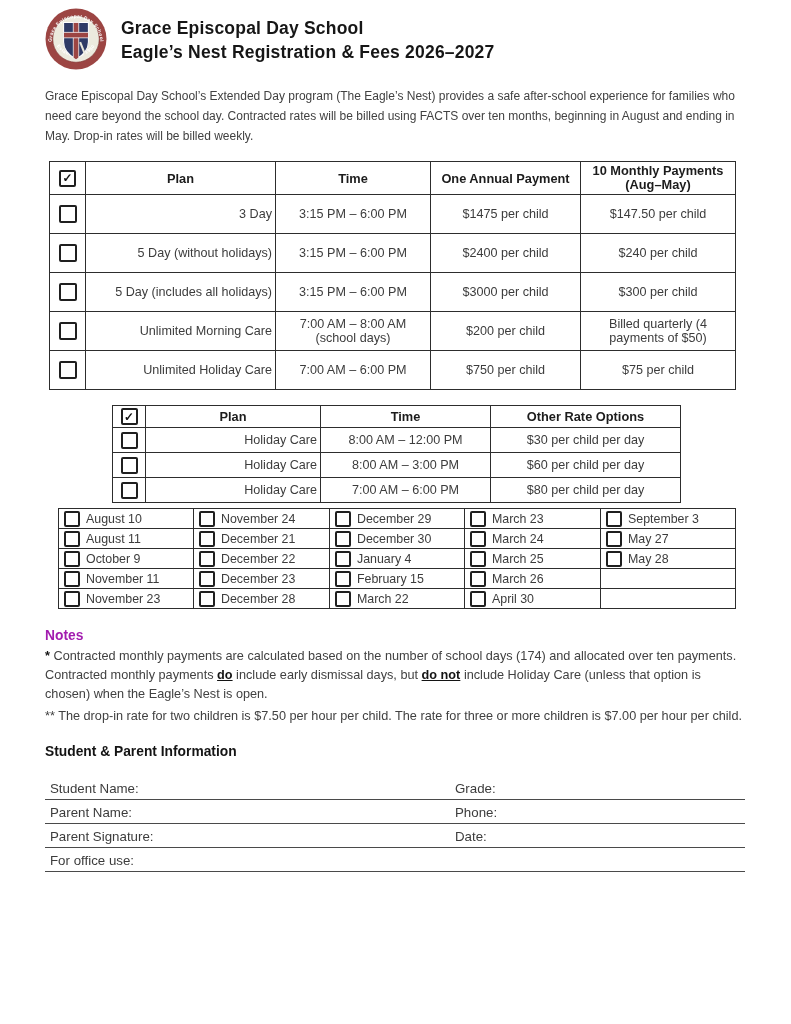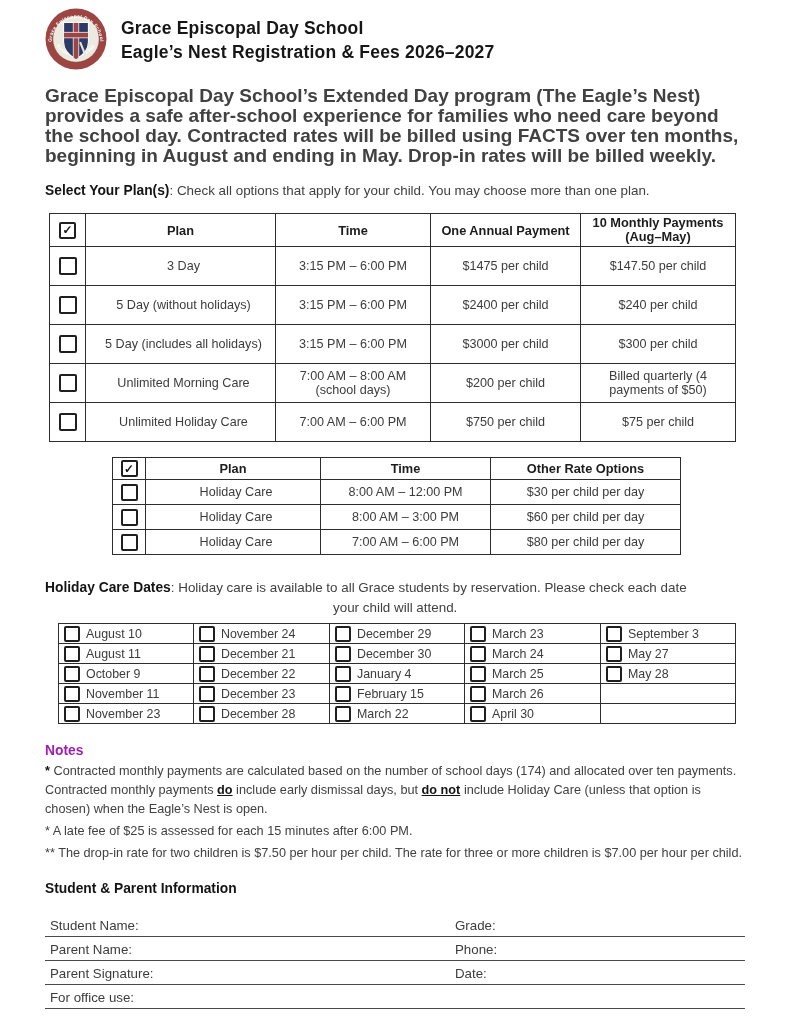--- a/index.html
+++ b/index.html
@@ -4,29 +4,29 @@
 <style>
   html,body{margin:0;padding:0;background:#fff;}
   body{width:791px;height:1024px;font-family:"Liberation Sans",sans-serif;color:#3c3c3c;position:relative;overflow:hidden;}
   .page{padding:8px 45px 0 45px;width:701px;}
   
   .hdr{display:flex;align-items:center;gap:14px;margin-bottom:16px;}
   .logo{width:62px;height:62px;flex:0 0 auto;}
   .titles{padding-top:2px;}
   .t1,.t2{font-weight:700;font-size:17.5px;color:#161616;letter-spacing:.2px;line-height:24px;}
   
-  .intro{margin:0 0 15px 0;font-size:19px;line-height:20px;color:#414141;width:700px;font-weight:bold;}
+  .intro{margin:0 0 15px 0;font-size:12px;line-height:20px;color:#414141;width:700px;}
   .lead{margin:0 0 12px 0;font-size:13.4px;line-height:20px;color:#414141;}
   .lead b{color:#141414;font-size:13.8px;}
   
   table{border-collapse:collapse;table-layout:fixed;font-size:12.6px;color:#3c3c3c;}
   th,td{border:1.3px solid #2d2d2d;padding:2px 3px;}
   th{font-weight:700;color:#1c1c1c;text-align:center;font-size:12.8px;}
   td.c{text-align:center;}
-  td.plan{text-align:center;padding-left:9px;}
+  td.plan{text-align:right;padding-left:9px;}
   .cbcol{text-align:center;}
   .cb{display:inline-block;width:14px;height:14px;border:2px solid #1f1f1f;border-radius:2px;background:#fff;vertical-align:middle;}
   .cb-checked{display:inline-flex;width:13px;height:13px;border:2px solid #1f1f1f;border-radius:2px;align-items:center;justify-content:center;font-style:normal;font-weight:700;font-size:12px;color:#111;line-height:1;}
   
   .plans{width:686px;margin-left:4px;}
   .plans td{height:34px;}
   .plans th{height:24px;}
   .hdr2line div{line-height:14px;}
   
   .dropin{width:568px;margin:15px 0 0 67px;}
@@ -84,21 +84,20 @@
       </g>
     </svg>
     <div class="titles">
       <div class="t1">Grace Episcopal Day School</div>
       <div class="t2">Eagle’s Nest Registration &amp; Fees 2026–2027</div>
     </div>
   </div>
 
   <p class="intro">Grace Episcopal Day School’s Extended Day program (The Eagle’s Nest) provides a safe after-school experience for families who need care beyond the school day. Contracted rates will be billed using FACTS over ten months, beginning in August and ending in May. Drop-in rates will be billed weekly.</p>
 
-  <p class="lead"><b>Select Your Plan(s)</b><span>: Check all options that apply for your child. You may choose more than one plan.</span></p>
 
   <table class="plans">
     <colgroup>
         <col style="width:36px">
         <col style="width:190px">
         <col style="width:155px">
         <col style="width:150px">
         <col style="width:155px">
       </colgroup>
     <tbody>
@@ -182,24 +181,20 @@
     </tr>
     <tr>
       <td class="cbcol"><span class="cb"></span></td>
       <td class="plan">Holiday Care</td>
       <td class="c">7:00 AM – 6:00 PM</td>
       <td class="c">$80 per child per day</td>
     </tr>
   </tbody>
     </table>
 
-  <div class="hcd">
-    <div><b>Holiday Care Dates</b><span>: Holiday care is available to all Grace students by reservation. Please check each date</span></div>
-    <div class="hcd-line2">your child will attend.</div>
-  </div>
 
   <table class="dates">
     <colgroup>
         <col style="width:135px">
         <col style="width:136px">
         <col style="width:135px">
         <col style="width:136px">
         <col style="width:135px">
       </colgroup>
     <tbody>
@@ -352,21 +347,20 @@
             </span>
           </td>
       <td></td>
     </tr>
   </tbody>
     </table>
 
   <div class="notes">
     <h3>Notes</h3>
     <p class="note"><span class="bullet">*</span><span> Contracted monthly payments are calculated based on the number of school days (174) and allocated over ten payments. Contracted monthly payments </span><span class="bu">do</span><span> include early dismissal days, but </span><span class="bu">do not</span><span> include Holiday Care (unless that option is chosen) when the Eagle’s Nest is open.</span></p>
-    <p class="note">* A late fee of $25 is assessed for each 15 minutes after 6:00 PM.</p>
     <p class="note">** The drop-in rate for two children is $7.50 per hour per child. The rate for three or more children is $7.00 per hour per child.</p>
   </div>
 
   <div class="spi">
     <h3>Student &amp; Parent Information</h3>
     <div class="formrow">
       <span class="lbl">Student Name:</span>
       <span class="lbl right">Grade:</span>
     </div>
     <div class="formrow">

